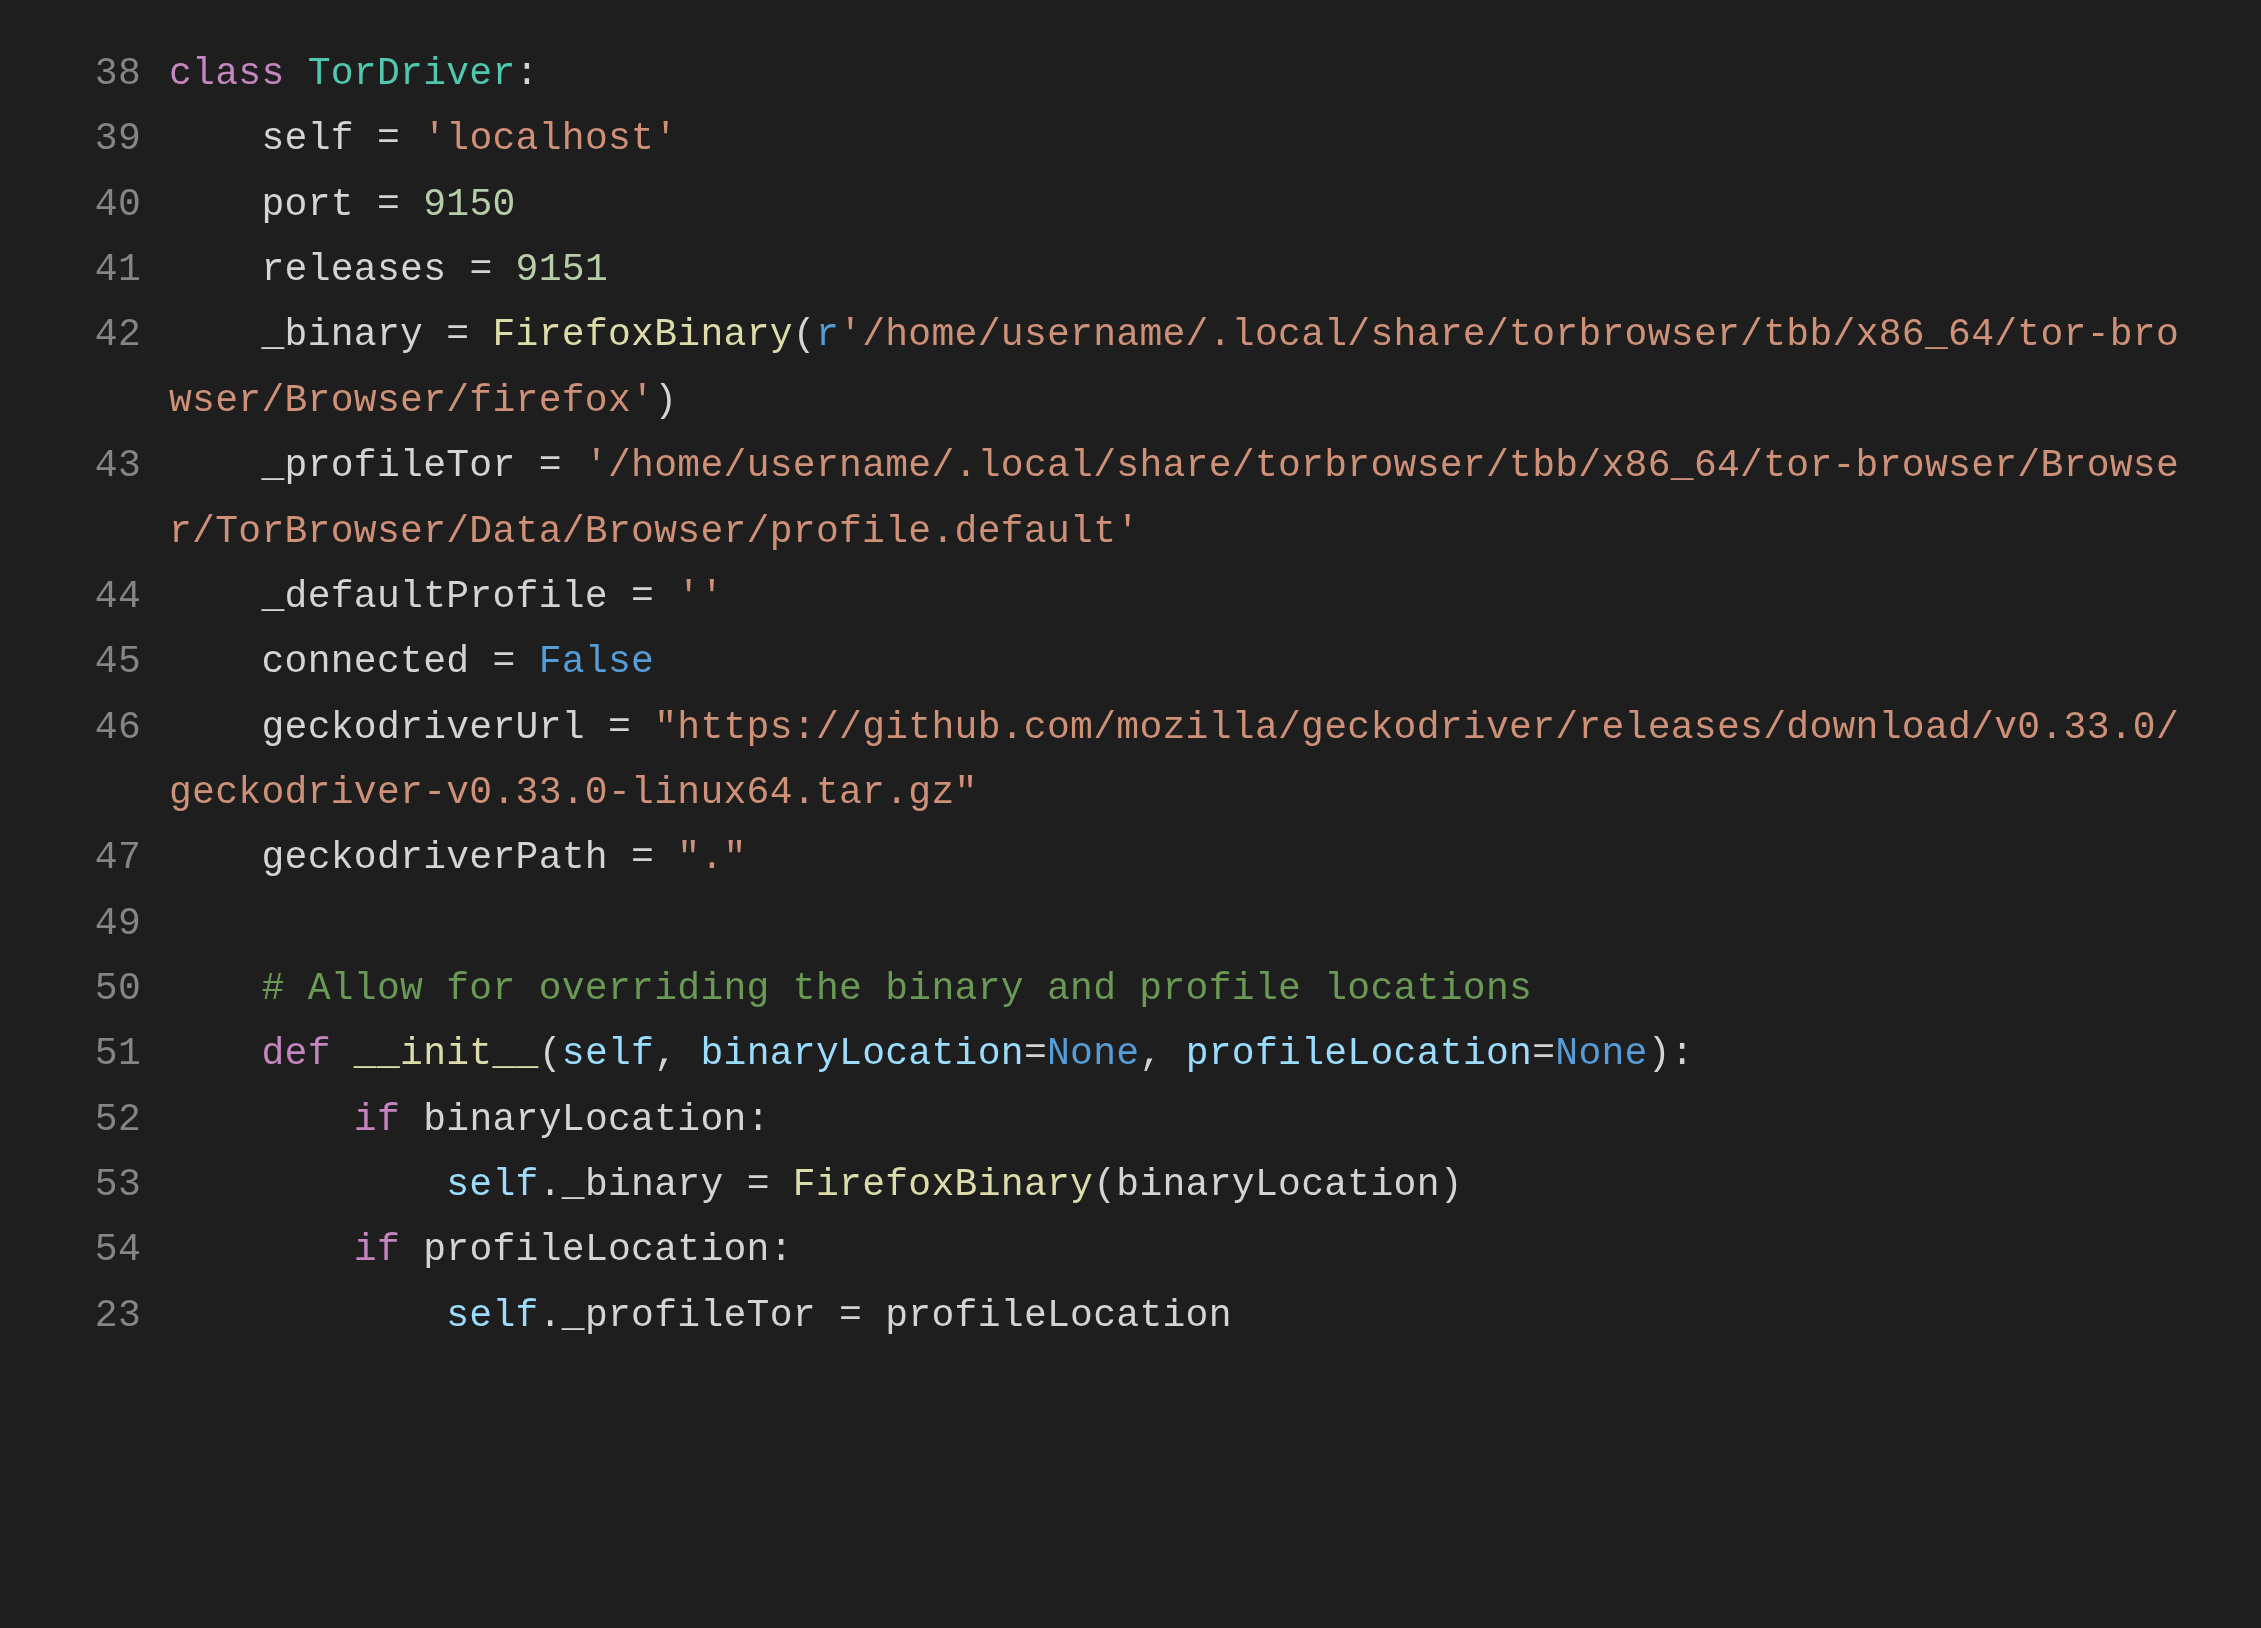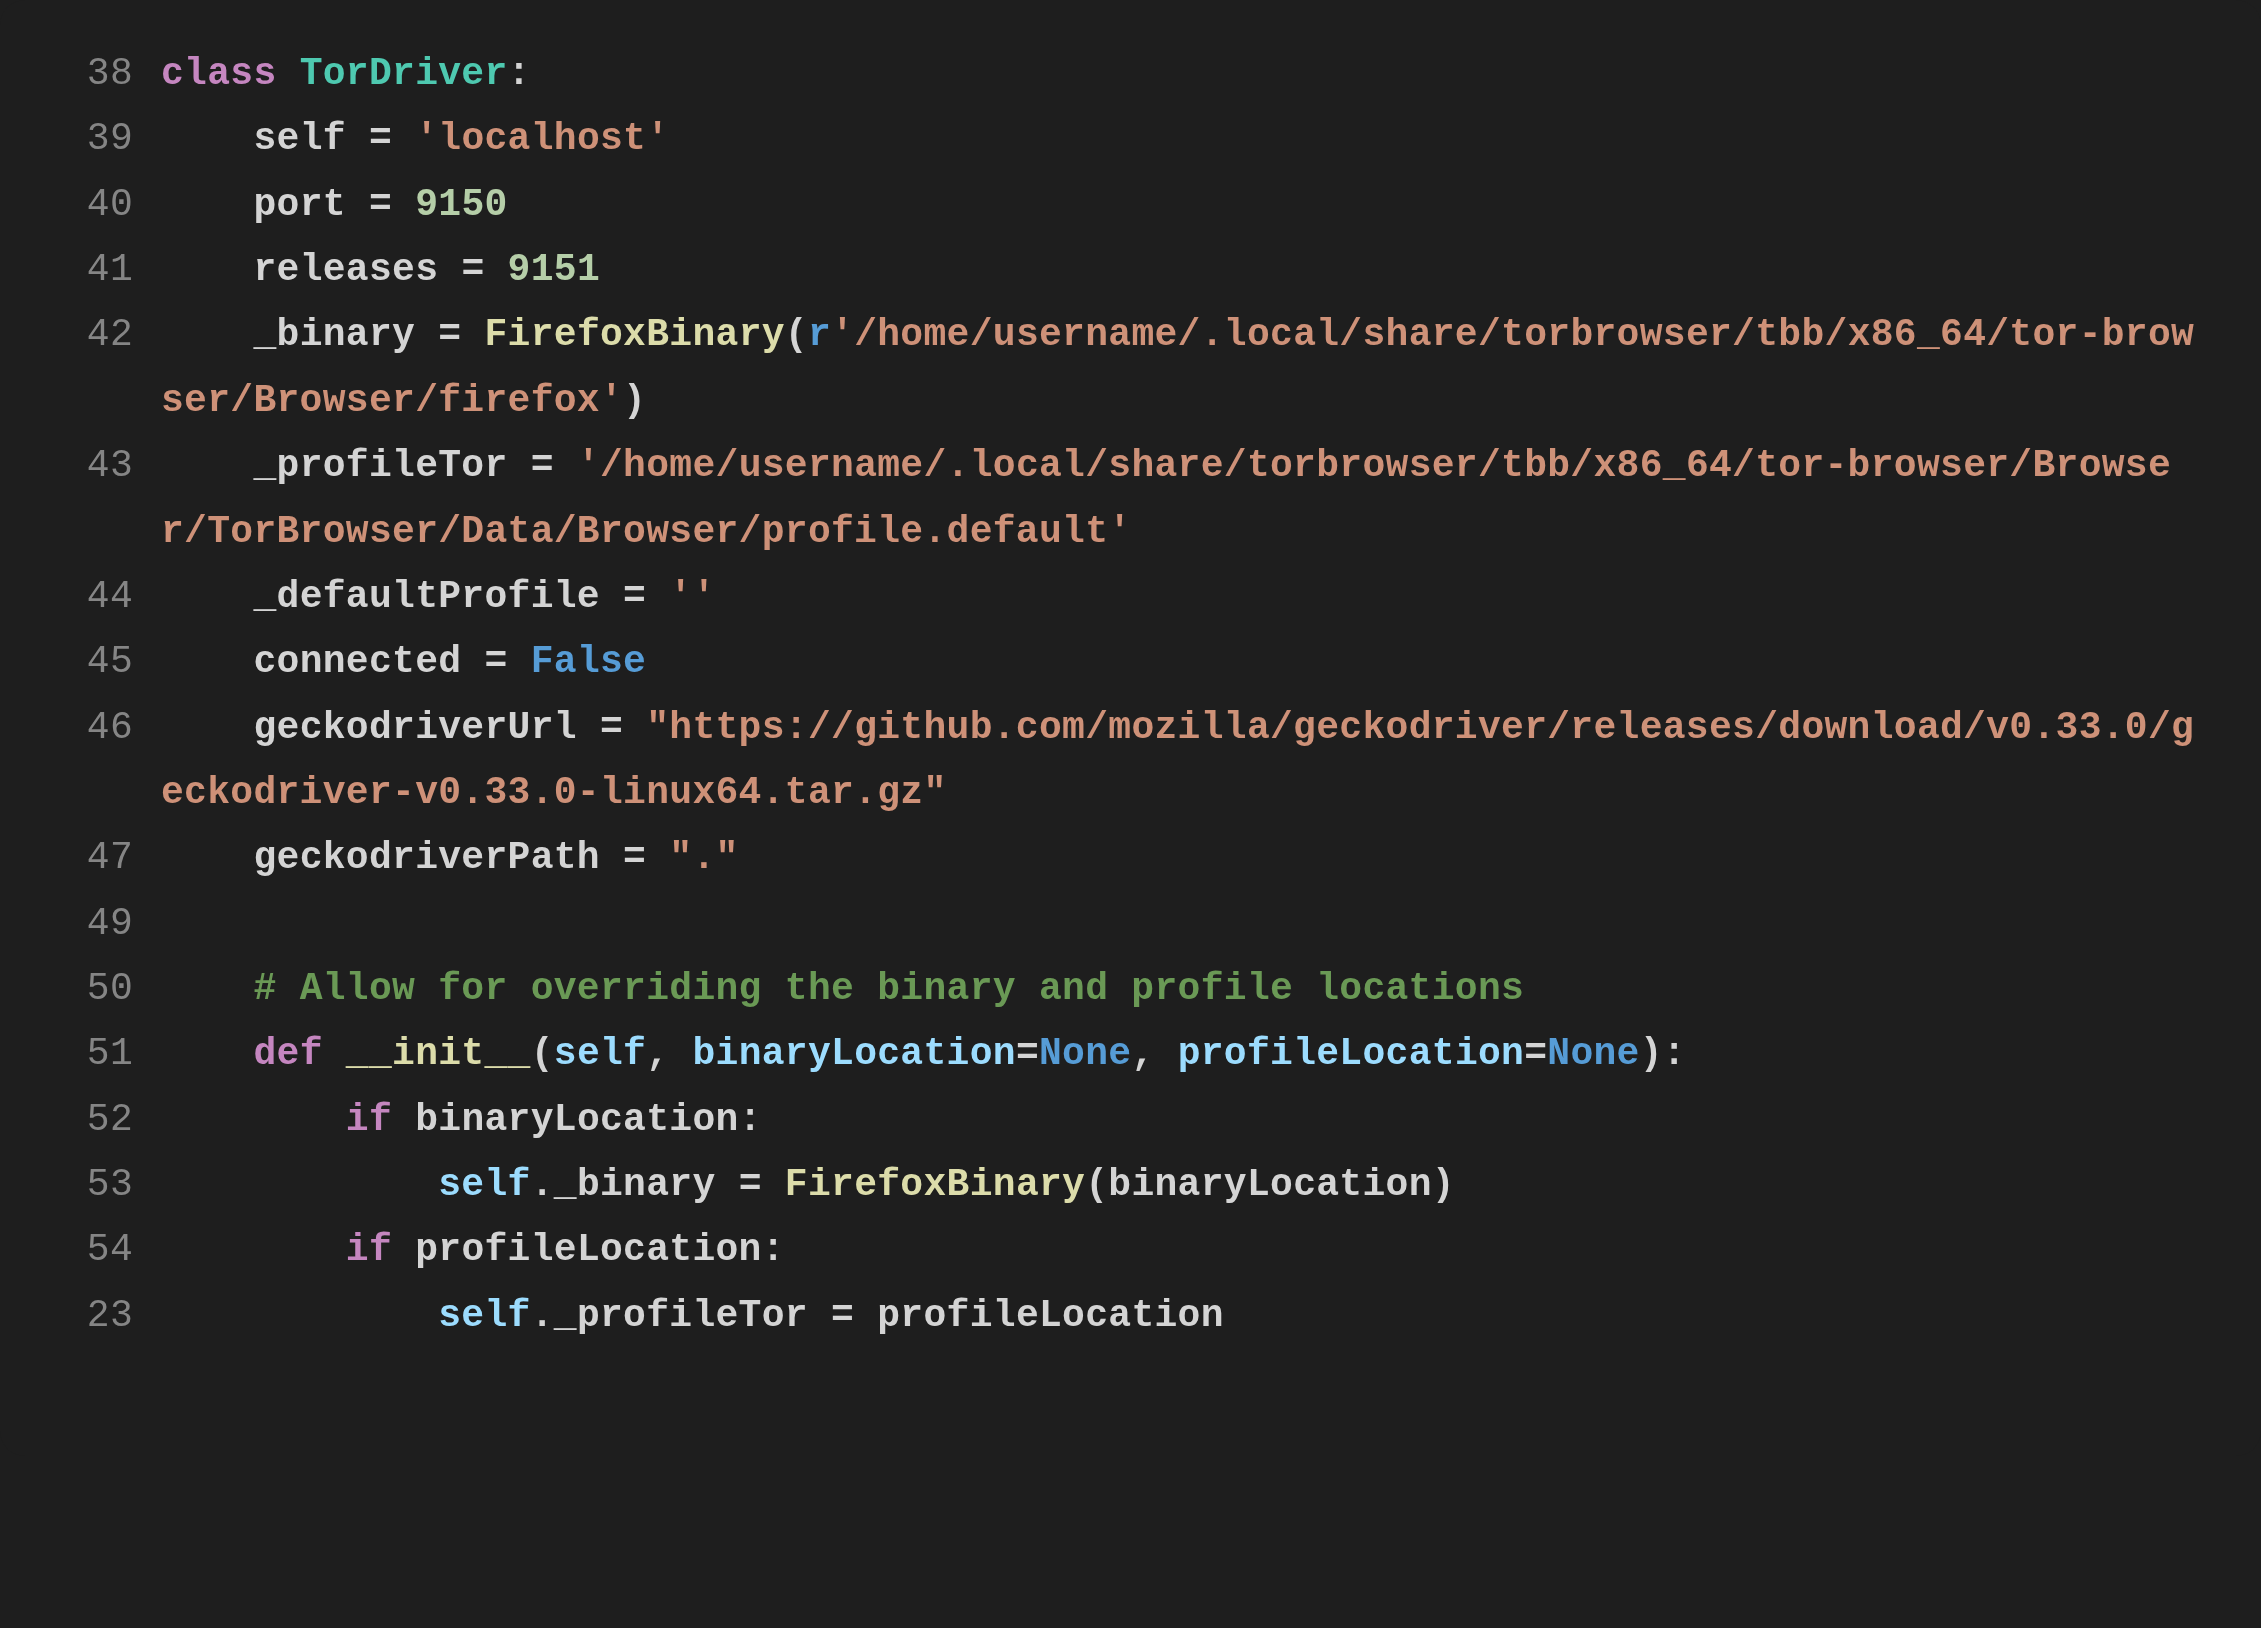--- a/index.html
+++ b/index.html
@@ -2,21 +2,21 @@
 <html style="font-size:9.4px"><head>
 <meta charset="utf-8">
 <style>
   html,body{margin:0;padding:0;background:#1e1e1e;}
   body{width:2261px;height:1628px;overflow:hidden;}
   .editor{
     box-sizing:border-box;
     width:2261px;height:1456px;
     background:#1e1e1e;
     border-radius:25px;
-    padding:41px 20px;
+    padding:41px 28px;
     font-family:"SF Mono",Menlo,Consolas,"Liberation Mono",monospace;
     font-size:38px;
     line-height:1.72;
     letter-spacing:0.3px;
   }
   .row{display:flex;align-items:flex-start;}
   .gutter{
     width:141px;
     flex:0 0 141px;
     text-align:right;
@@ -25,21 +25,20 @@
     user-select:none;
     font-variant-numeric:tabular-nums;
     box-sizing:border-box;
   }
   .code{
     flex:1 1 auto;
     color:#d4d4d4;
     white-space:pre-wrap;
     word-break:break-all;
     padding-right:35px;
-    font-weight:bold;
   }
   .tok-kw{color:#c586c0;}
   .tok-cls{color:#4ec9b0;}
   .tok-id{color:#d4d4d4;}
   .tok-op{color:#d4d4d4;}
   .tok-pn{color:#d4d4d4;}
   .tok-str{color:#ce9178;}
   .tok-num{color:#b5cea8;}
   .tok-fn{color:#dcdcaa;}
   .tok-prm{color:#9cdcfe;}

